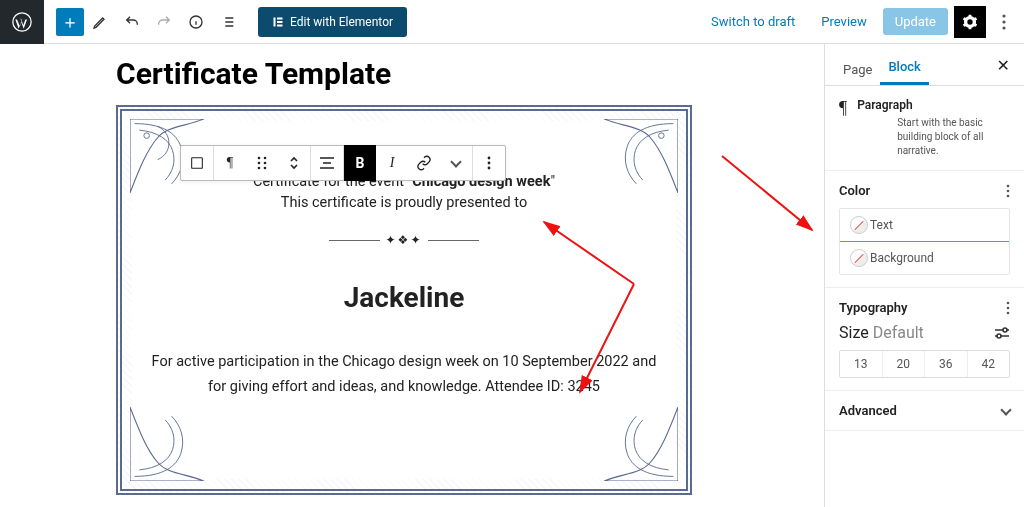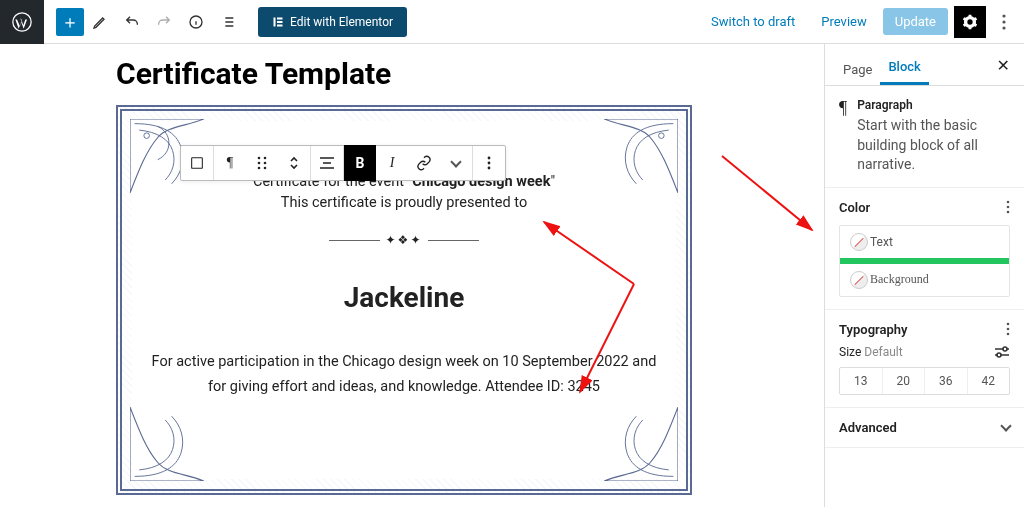--- a/index.html
+++ b/index.html
@@ -46,28 +46,28 @@
   .grammarly { position:absolute; top:64px; left:660px; width:26px; height:26px; border-radius:50%; background:#15c39a; display:flex; align-items:center; justify-content:center; color:#fff; font-weight:700; }
 
   .sidebar { width:200px; border-left:1px solid #ddd; height:100%; display:flex; flex-direction:column; font-size:13px; color:#222; }
   .sb-tabs { display:flex; border-bottom:1px solid #ddd; height:42px; align-items:flex-end; padding:0 10px; }
   .sb-tab { padding:10px 8px 8px; cursor:pointer; color:#555; }
   .sb-tab.active { color:#007cba; border-bottom:3px solid #007cba; font-weight:500; }
   .sb-close { margin-left:auto; cursor:pointer; font-size:16px; padding:10px 4px; }
   .sb-section { padding:12px 14px; border-bottom:1px solid #eee; }
   .sb-block-head { display:flex; gap:10px; }
   .sb-block-title { font-weight:600; font-size:12px; }
-  .sb-block-desc { font-size:14px; color:#555; margin-top:4px; line-height:1.4; }
+  .sb-block-desc { font-size:10px; color:#555; margin-top:4px; line-height:1.4;margin-left:40px; }
   .sb-panel-head { display:flex; justify-content:space-between; align-items:center; font-weight:600; font-size:13px; cursor:pointer; }
   .color-rows { border:1px solid #e4e4e4; border-radius:2px; margin-top:10px; }
   .color-row { display:flex; align-items:center; gap:2px; padding:7px 10px; font-size:12px; color:#555; cursor:pointer; }
-  .color-row + .color-row { border-top:6px solid #22c55e;font-family:Liberation Serif, serif; }
+  .color-row + .color-row { border-top:1px solid #22c55e; }
   .swatch { width:18px; height:18px; border-radius:50%; border:1px solid #ccc; background:linear-gradient(135deg,#fff 48%,#eee 52%); position:relative; }
   .swatch::after { content:""; position:absolute; left:2px; right:2px; top:50%; height:1px; background:#d44; transform:rotate(-45deg); }
-  .size-row { display:flex; align-items:center; justify-content:space-between; margin-top:8px; font-size:12px; }
+  .size-row { display:flex; align-items:center; justify-content:space-between; margin-top:8px; font-size:16px; }
   .size-pills { display:flex; border:1px solid #ddd; border-radius:2px; margin-top:8px; }
   .size-pill { flex:1; text-align:center; padding:6px 0; font-size:12px; color:#555; cursor:pointer; }
   .size-pill + .size-pill { border-left:1px solid #eee; }
 
   .arrow-svg { position:absolute; pointer-events:none; z-index:20; }
 
   .chev { display:inline-block; border:solid #555; border-width:0 2px 2px 0; padding:3px; }
   .chev.down { transform:rotate(45deg); margin-bottom:2px; }
 </style>
 </head>

